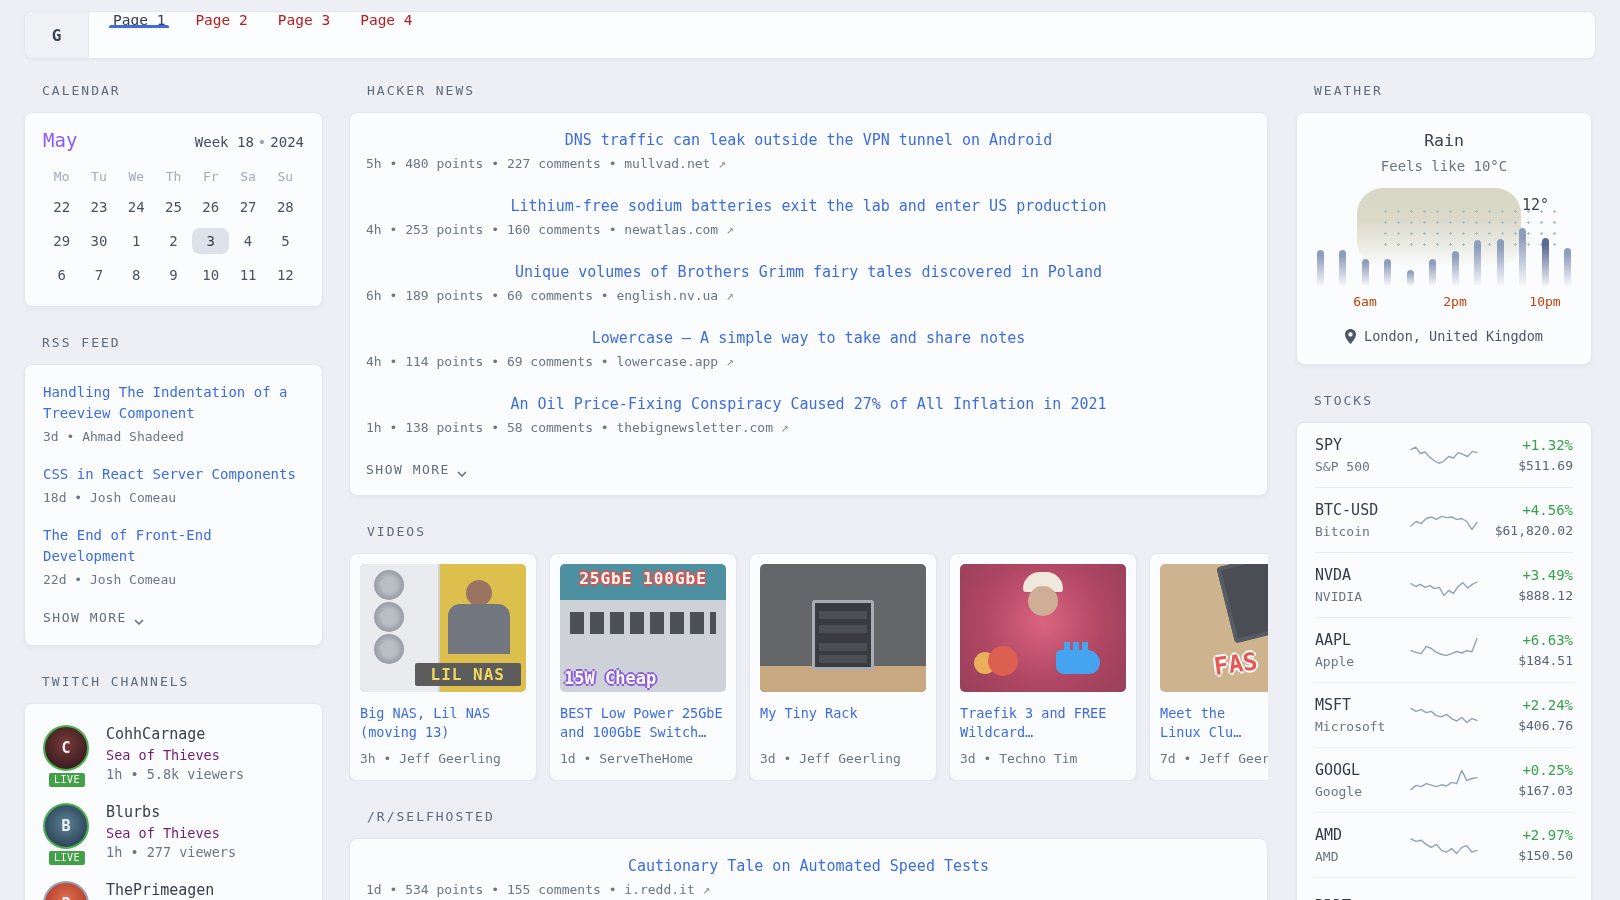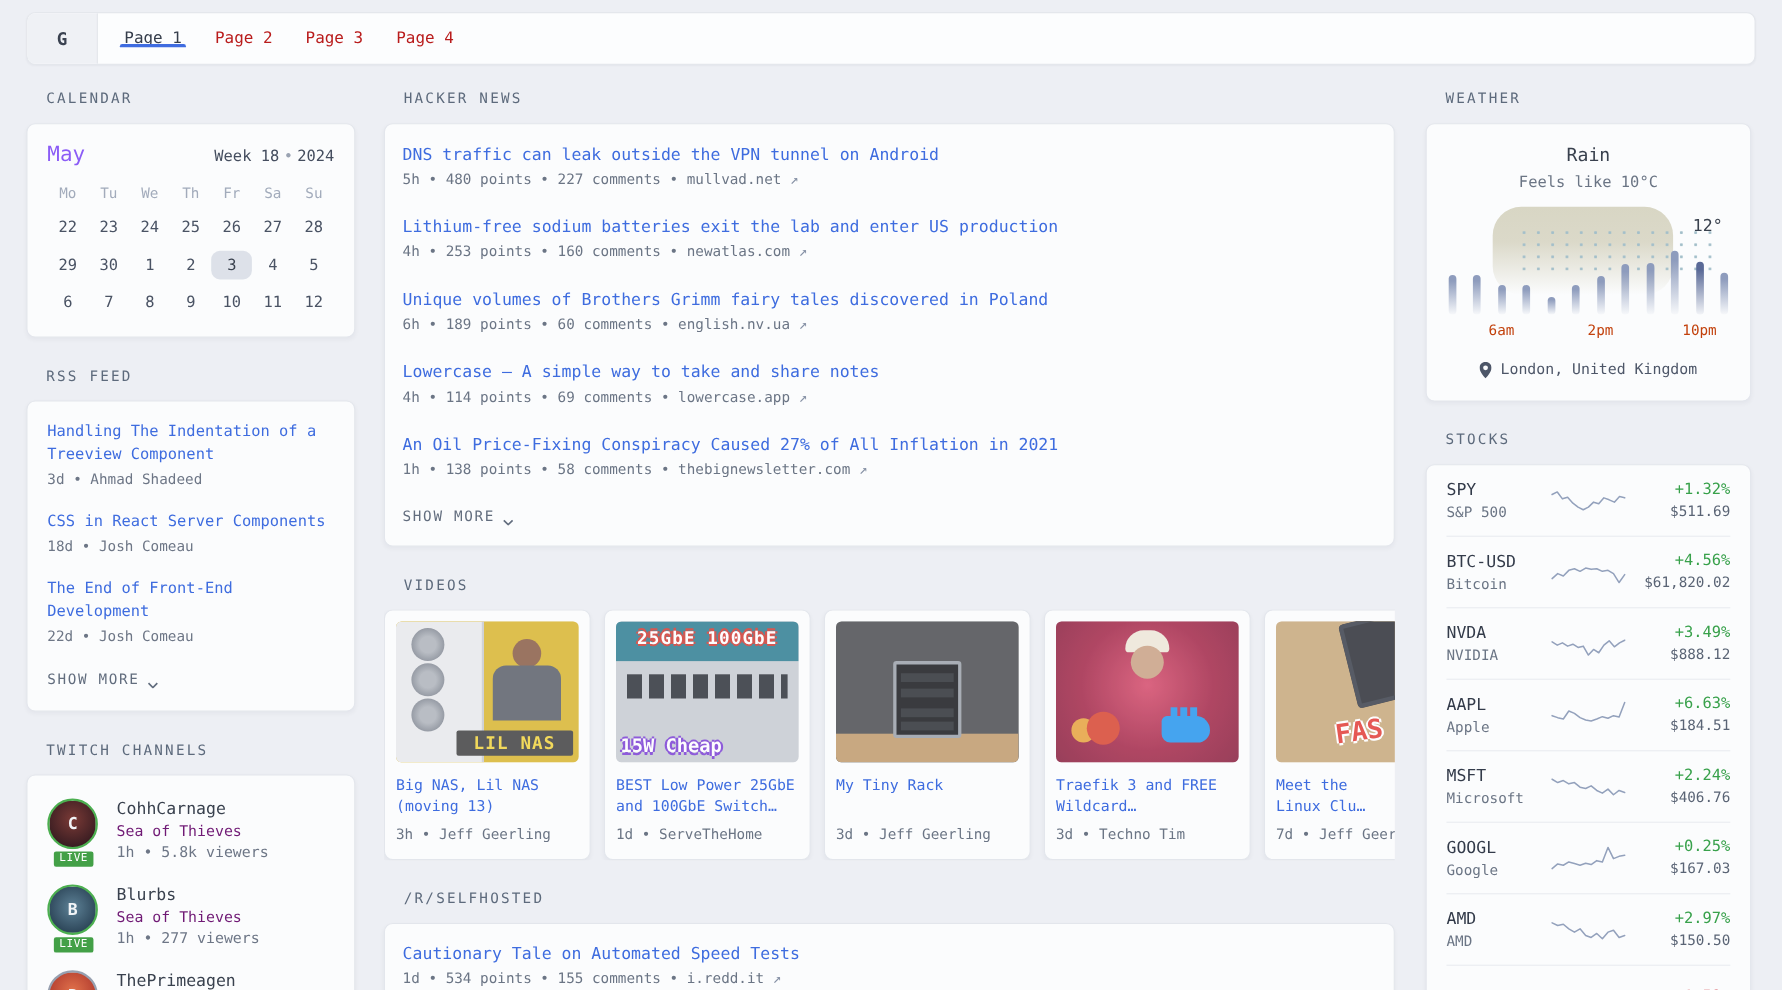--- a/index.html
+++ b/index.html
@@ -14,21 +14,21 @@
     margin:11px 24px 0 24px; height:48px;
     background:#fcfdfe; border:1px solid #e4e7ec; border-radius:8px;
     display:flex; overflow:hidden;
     box-shadow:0 1px 2px rgba(25,35,60,.04);
   }
   .logo-box {
     width:64px; flex:0 0 64px; background:#eff1f5; border-right:1px solid #e4e7ec;
     display:flex; align-items:center; justify-content:center;
     font-size:16px; font-weight:bold; color:#3a4250;
   }
-  .tabs { display:flex; align-items:center; padding-left:14px; gap:10px; }
+  .tabs { display:flex; align-items:flex-start; padding-left:14px; gap:10px; }
   .tab {
     display:flex; align-items:center; padding:0 10px; font-size:14.5px;
     color:#b91c1c; position:relative; cursor:pointer;
   }
   .tab.active { color:#353d4b; }
   .tab.active::after {
     content:""; position:absolute; left:6px; right:6px; bottom:0; height:3px;
     background:#3f6ce0; border-radius:2px 2px 0 0;
   }
   
@@ -57,21 +57,21 @@
   .cal-wd { font-size:13px; color:#a2abbb; padding:2px 0; }
   .cal-day { font-size:14px; color:#4a5364; padding:5px 0; border-radius:8px; }
   .cal-day.sel { background:#dde1e9; color:#39414e; }
   
   .list-card { padding:2px 18px 12px; }
   .feed-item { margin:15px 0 20px; }
   .feed-title { font-size:14px; line-height:1.5; color:#3e6cdf; cursor:pointer; }
   .feed-meta { font-size:13px; color:#6d7686; margin-top:5px; }
   .hn-card { padding:2px 16px 10px; }
   .hn-item { margin:14px 0 24px; }
-  .hn-title { font-size:15px; line-height:22px; color:#3e6cdf; cursor:pointer; }
+  .hn-title { font-size:15px; line-height:22px; color:#3e6cdf; cursor:pointer;text-align:center; }
   .hn-meta { font-size:13px; color:#6b7585; margin-top:5px; }
   .ext-arrow { color:#8792a6; }
   .show-more {
     display:inline-flex; align-items:flex-end; gap:7px; font-size:13px;
     letter-spacing:1.5px; color:#626d7e; margin:2px 0 8px; cursor:pointer;
   }
   .chev { width:10px; height:6px; display:inline-block; }
   
   .tw-card { padding:4px 18px 10px; }
   .tw-row { display:flex; gap:15px; margin:17px 0 21px; cursor:pointer; }
@@ -173,21 +173,21 @@
     background:linear-gradient(#d8d6c4 0%, #dbd9c9 40%, rgba(219,217,201,0) 100%);
   }
   .rain-dots {
     position:absolute; left:62px; right:12px; top:6px; height:40px;
     background-image:radial-gradient(#a3bfca 1.3px, rgba(0,0,0,0) 1.4px);
     background-size:13px 11px;
   }
   .bars { position:absolute; inset:0; display:flex; justify-content:space-between; align-items:flex-end; }
   .bar { width:7px; border-radius:4px; background:linear-gradient(#8e9cbd 15%, rgba(142,156,189,0.04)); }
   .bar.cur { background:linear-gradient(#5a6a97 15%, rgba(90,106,151,0.06)); }
-  .w-temp { position:absolute; top:-4px; right:5px; font-size:15px; color:#39414e; }
+  .w-temp { position:absolute; top:-4px; right:22px; font-size:15px; color:#39414e; }
   .w-times { position:relative; width:254px; margin:8px auto 0; height:16px;
     font-size:13px; color:#c2410c; }
   .w-times span { position:absolute; transform:translateX(-50%); }
   .w-loc { margin-top:18px; display:flex; justify-content:center; align-items:center;
     gap:8px; font-size:13.5px; color:#4d5668; }
   
   .stocks-card { padding:0 18px; }
   .stock-row { display:flex; align-items:center; padding:13px 0; cursor:pointer; }
   .stock-row + .stock-row { border-top:1px solid #e9ecf1; }
   .s-left { width:92px; flex:0 0 92px; }

